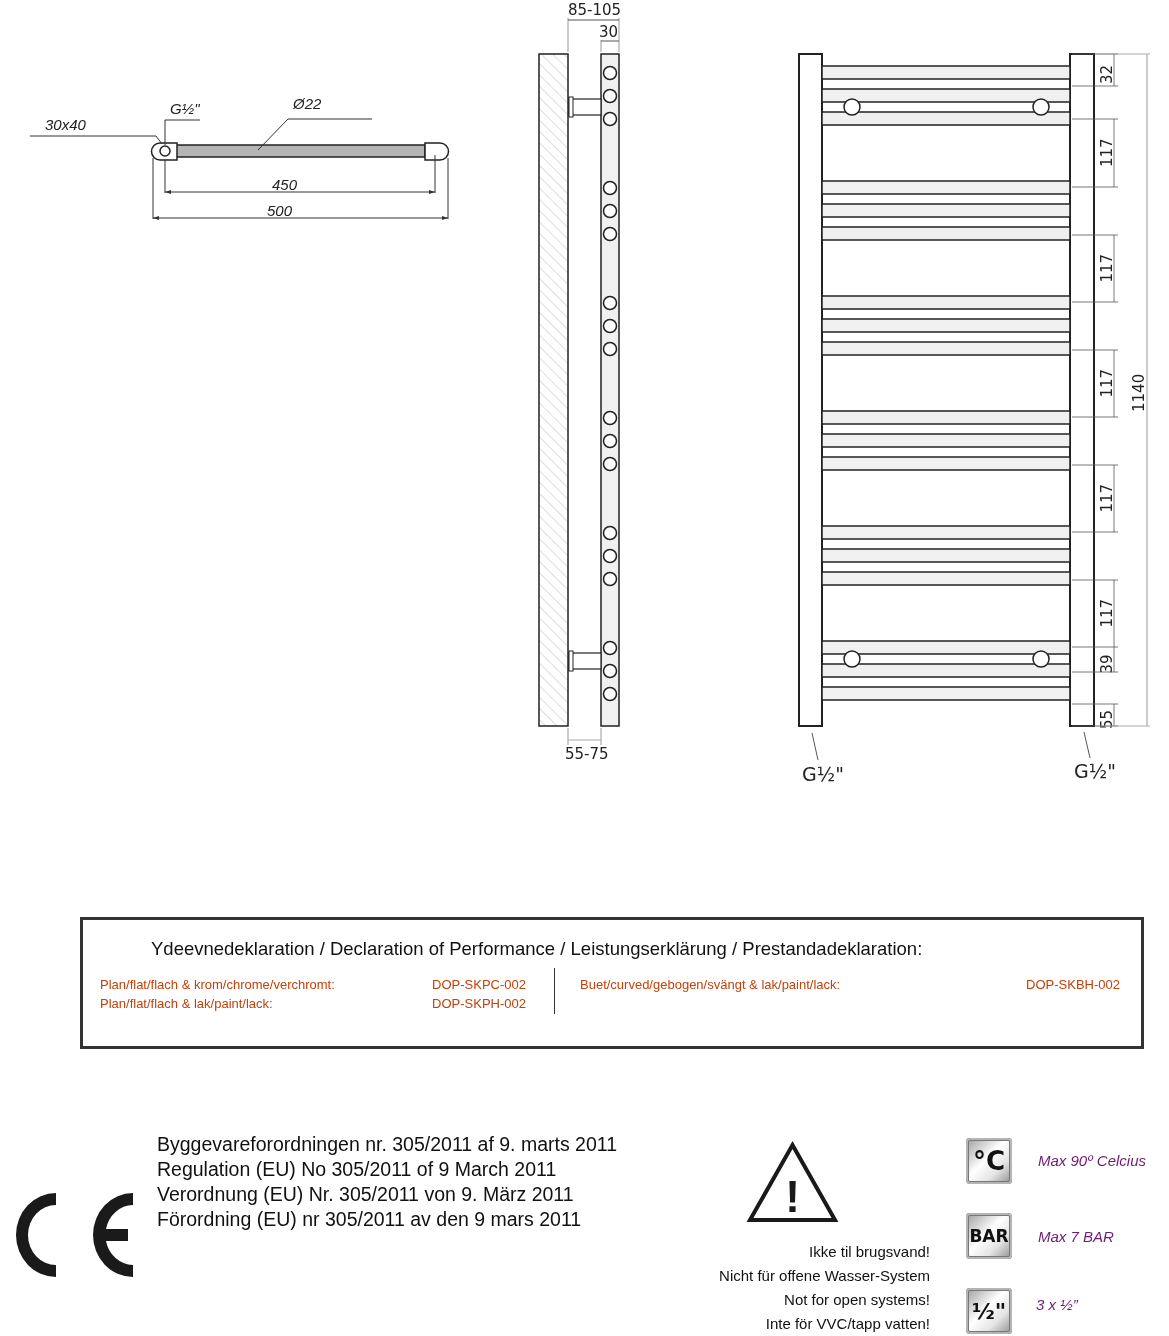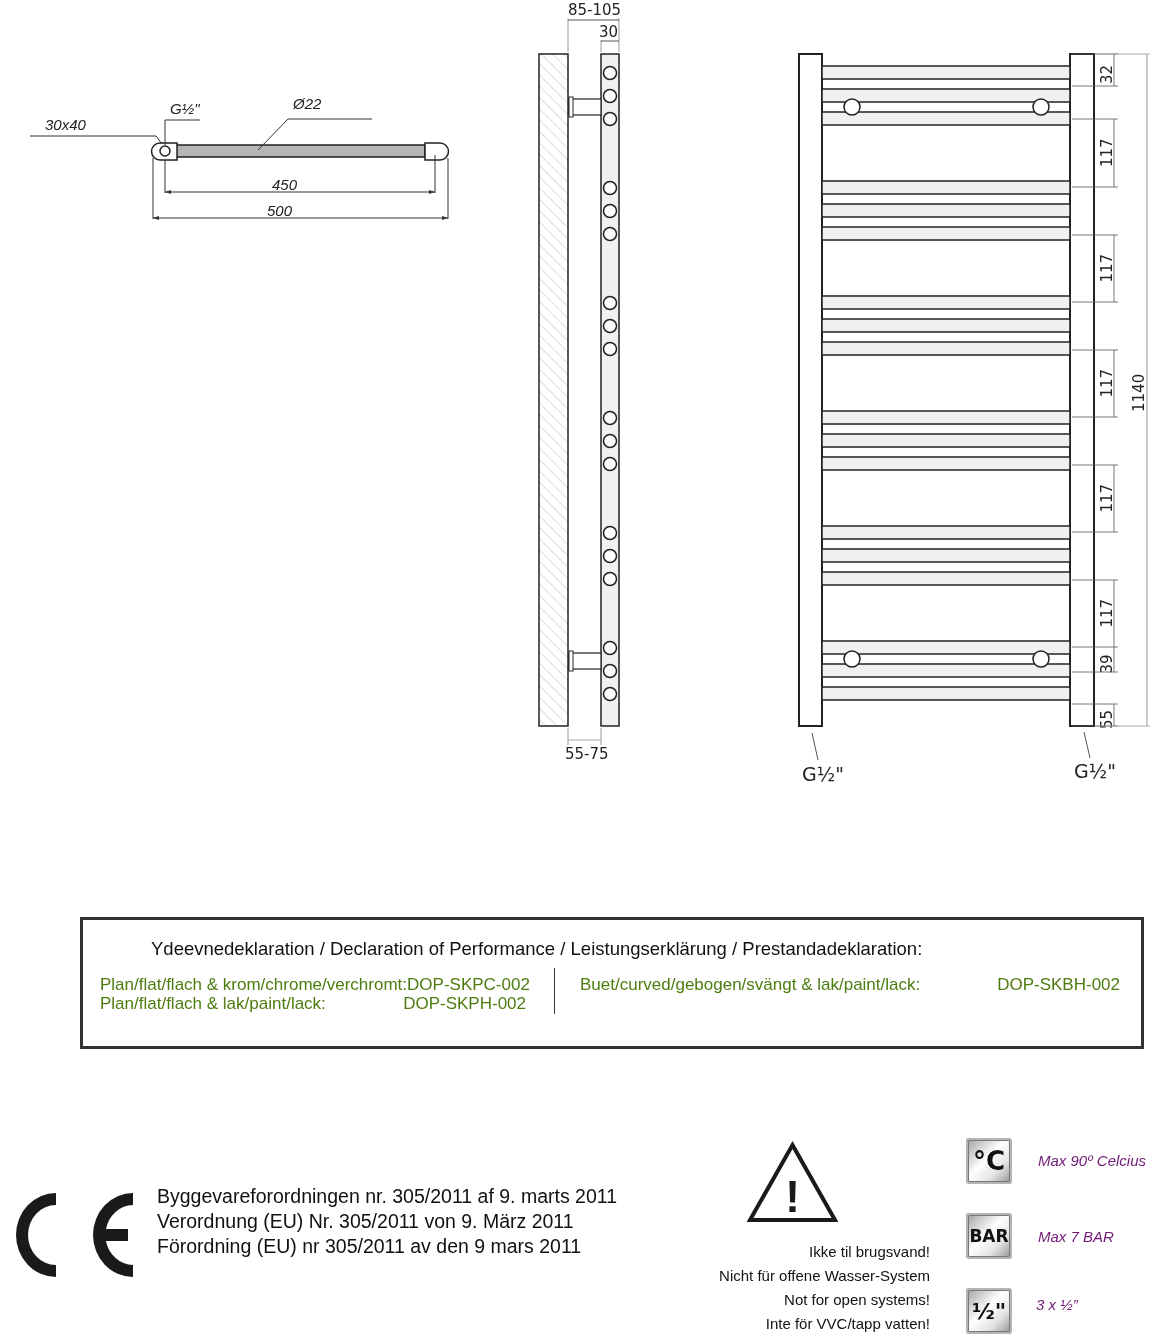--- a/index.html
+++ b/index.html
@@ -4,27 +4,27 @@
   <style>
     html, body { margin: 0; padding: 0; background: #ffffff; }
     body { width: 1169px; height: 1336px; position: relative; overflow: hidden;
            font-family: "Liberation Sans", sans-serif; color: #111; }
     svg.drawing { position: absolute; left: 0; top: 0; }
     .dim-text { font-family: "DejaVu Sans", sans-serif; font-size: 15px; fill: #222; }
     .dim-italic { font-family: "Liberation Sans", sans-serif; font-style: italic; font-size: 15px; fill: #222; }
     .dop-box { position: absolute; left: 44px; top: 917px; width: 1058px; height: 126px;
                border: 3px solid #333; box-sizing: content-box; margin-left: 36px; }
     .dop-title { position: absolute; left: 68px; top: 18px; font-size: 18.5px; color: #111; white-space: nowrap; }
-    .dop-col { position: absolute; top: 55px; font-size: 17px; line-height: 19px; color: #4d7c0f; }
+    .dop-col { position: absolute; top: 55px; font-size: 13px; line-height: 19px; color: #c2410c; }
     .dop-col.left { left: 17px; width: 426px; }
     .dop-col.right { left: 497px; width: 540px; }
     .dop-row { display: flex; justify-content: space-between; white-space: nowrap; }
     .dop-divider { position: absolute; left: 471px; top: 48px; width: 1px; height: 46px; background: #333; }
     .ce-logo { position: absolute; left: 0; top: 1185px; }
-    .reg-lines { position: absolute; left: 157px; top: 1184px; font-size: 19.5px; line-height: 25px; color: #111; white-space: nowrap; }
+    .reg-lines { position: absolute; left: 157px; top: 1132px; font-size: 19.5px; line-height: 25px; color: #111; white-space: nowrap; }
     .warn-icon { position: absolute; left: 745px; top: 1140px; }
     .warn-lines { position: absolute; left: 660px; top: 1240px; width: 270px; text-align: right;
                   font-size: 15px; line-height: 24px; color: #111; }
     .spec { position: absolute; left: 966px; width: 200px; height: 48px; }
     .spec .badge { position: absolute; left: 0; top: 0; width: 46px; height: 46px; border-radius: 4px;
                    background: linear-gradient(135deg, #9a9a9a 0%, #ffffff 45%, #e4e4e4 70%, #8a8a8a 100%);
                    box-shadow: inset 0 0 0 2px #b5b5b5, inset 0 0 0 3px #777; display: flex;
                    align-items: center; justify-content: center; font-family: "DejaVu Sans", sans-serif;
                    font-weight: bold; color: #111; }
     .spec .label { position: absolute; left: 72px; top: 13px; font-style: italic; font-size: 15px; color: #701a75; white-space: nowrap; }
@@ -196,20 +196,21 @@
     </div>
   </div>
 </div>
 
 <svg class="ce-logo" width="140" height="100" viewBox="0 0 140 100">
   <path d="M56,8 A40,42 0 1 0 56,92 L56,80 A28,30 0 1 1 56,20 Z" fill="#1a1a1a"></path>
   <path d="M133,8 A40,42 0 1 0 133,92 L133,80 A28,30 0 0 1 106,56 L128,56 L128,44 L106,44 A28,30 0 0 1 133,20 Z" fill="#1a1a1a"></path>
 </svg>
 <div class="reg-lines">
   <div>Byggevareforordningen nr. 305/2011 af 9. marts 2011</div>
+  <div>Regulation (EU) No 305/2011 of 9 March 2011</div>
   <div>Verordnung (EU) Nr. 305/2011 von 9. März 2011</div>
   <div>Förordning (EU) nr 305/2011 av den 9 mars 2011</div>
 </div>
 
 <svg class="warn-icon" width="95" height="85" viewBox="0 0 95 85">
   <path d="M47.5,5 L90,80 L5,80 Z" fill="#fff" stroke="#1a1a1a" stroke-width="4" stroke-linejoin="miter"></path>
   <text x="47.5" y="72" text-anchor="middle" font-family="Liberation Sans, sans-serif" font-weight="bold" font-size="44" fill="#1a1a1a">!</text>
 </svg>
 <div class="warn-lines">
   <div>Ikke til brugsvand!</div>

